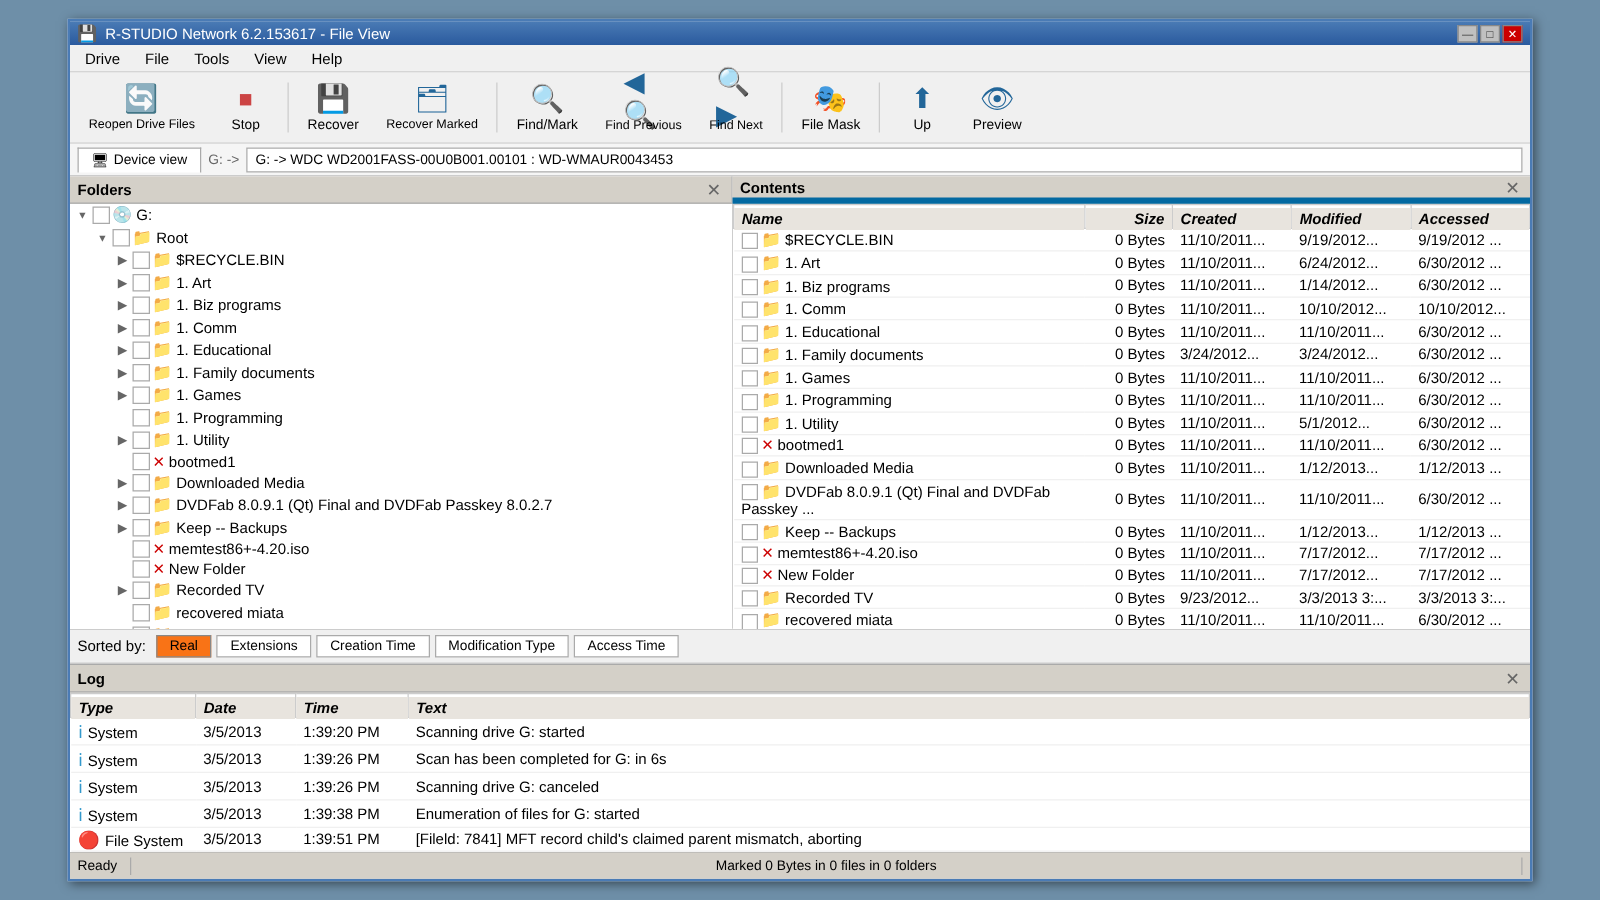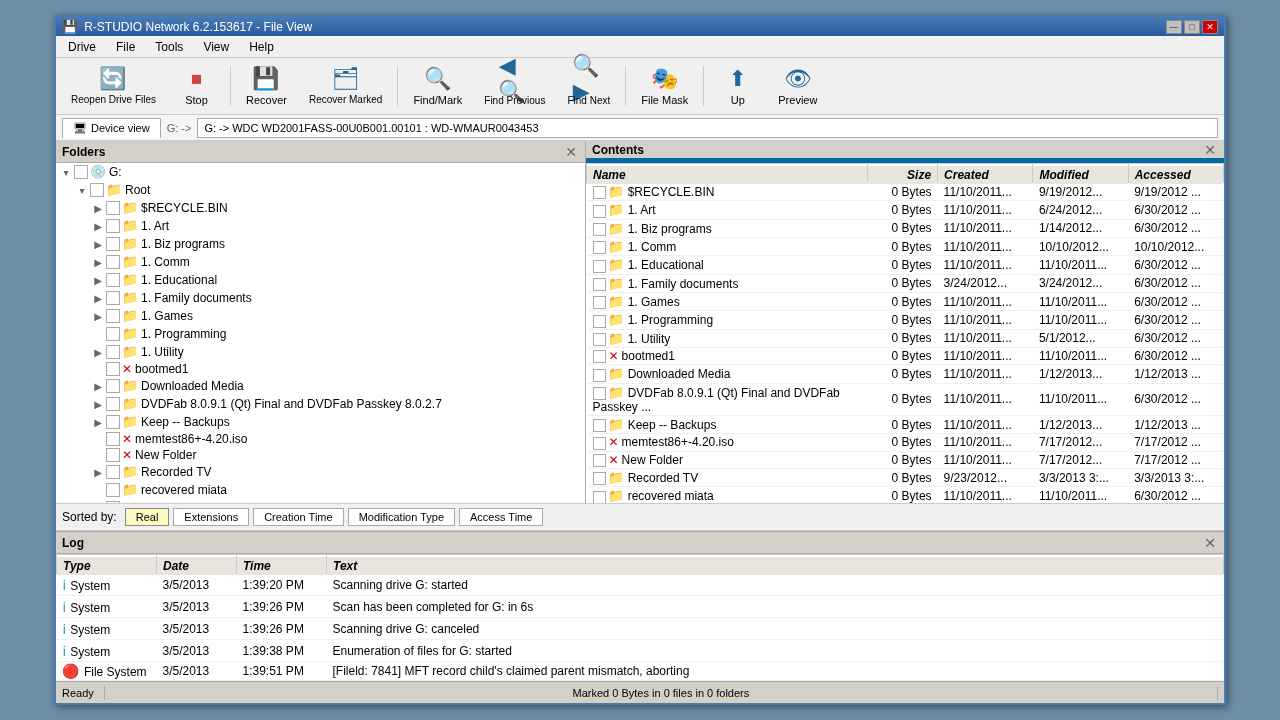--- a/index.html
+++ b/index.html
@@ -263,21 +263,21 @@
     }
     .sort-label { font-size: 12px; margin-right: 4px; }
     .sort-btn {
       padding: 2px 10px;
       border: 1px solid #aaa;
       background: white;
       cursor: pointer;
       font-size: 11px;
     }
     .sort-btn.active {
-      background: #fef9c3;
+      background: #f97316;
       border-color: #888;
     }
 
     
     #log-panel {
       height: 150px;
       display: flex;
       flex-direction: column;
       border-top: 1px solid #aaa;
       flex-shrink: 0;

